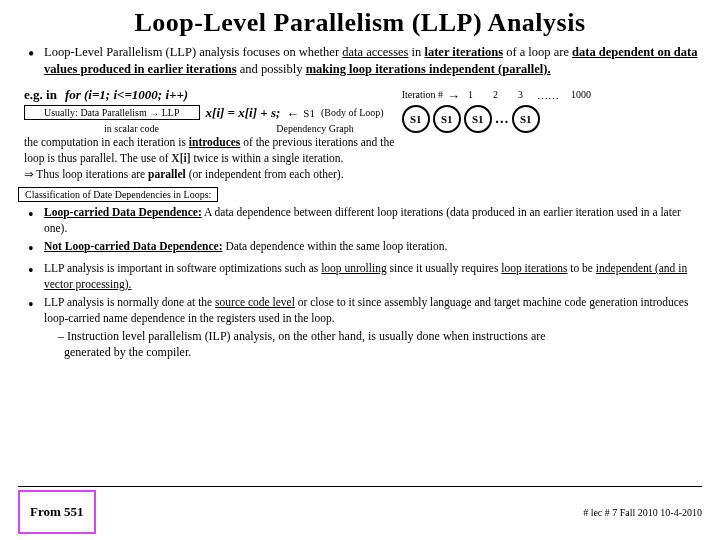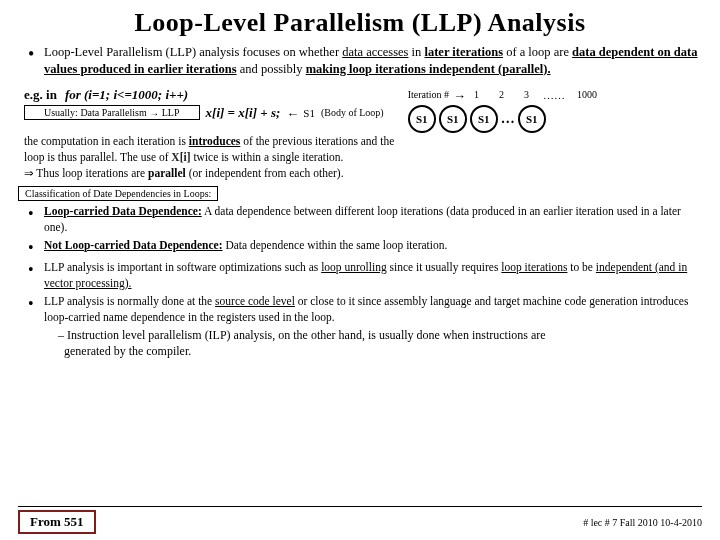--- a/index.html
+++ b/index.html
@@ -132,38 +132,38 @@
       flex-direction: row;
       align-items: center;
       justify-content: space-between;
       margin-top: auto;
       border-top: 1px solid #000;
       padding-top: 3px;
     }
     .from551 {
       font-size: 13px;
       font-weight: bold;
-      border: 2px solid #7f1d1d;
-      padding: 2px 10px;
+      border: 2px solid #d946ef;
+      padding: 12px 10px;
     }
     .eecc-label {
       font-size: 18px;
       font-weight: bold;
     }
     .lec-info {
       font-size: 10px;
       text-align: right;
     }
 
     .eg-main-row {
       display: flex;
       flex-direction: row;
       align-items: flex-start;
       margin: 2px 0 0 6px;
-      gap: 16px;
+      gap: 10px;
     }
     .eg-left {
       display: flex;
       flex-direction: column;
       gap: 2px;
       min-width: 320px;
     }
     .s1-arrow-row {
       display: flex;
       align-items: center;
@@ -199,20 +199,24 @@
         <span style="font-size:13px; font-weight:bold; font-style:italic;">x[i] = x[i] + s;</span>
         <span class="s1-arrow-row">
           <span style="font-size:13px;">←</span>
           <span style="font-size:11px;">S1</span>
         </span>
         <div style="font-size:10px; text-align:center;">
           <span>(Body of Loop)</span>
         </div>
       </div>
 
+      <div style="display:flex; flex-direction:row; justify-content:space-between; padding-right:30px;">
+        <span style="font-size:10px; margin-left:80px;">in scalar code</span>
+        <span style="font-size:10px; margin-left:40px;">Dependency Graph</span>
+      </div>
     </div>
 
     <div class="iteration-diagram">
       <div class="iter-header">
         <span>Iteration #</span>
         <span style="font-size:13px;">→</span>
         <span style="margin-left:4px;">1</span>
         <span style="margin-left:16px;">2</span>
         <span style="margin-left:16px;">3</span>
         <span style="margin-left:10px; font-size:11px;">……</span>

